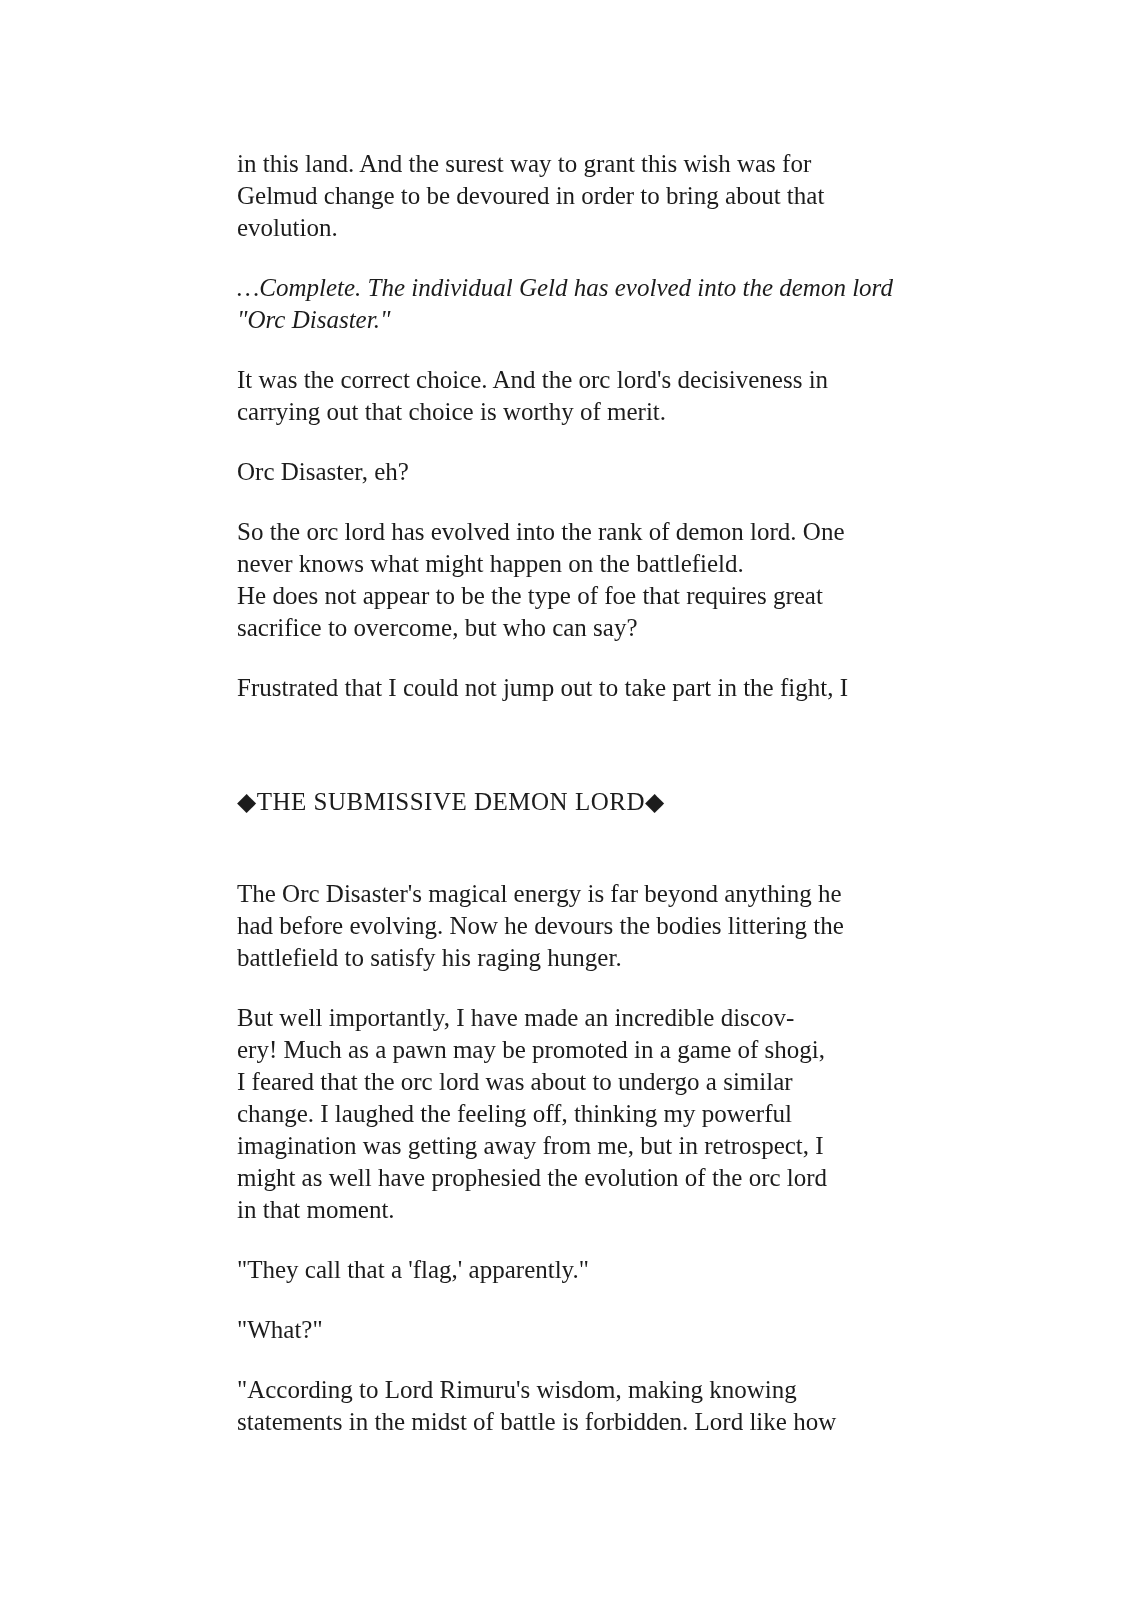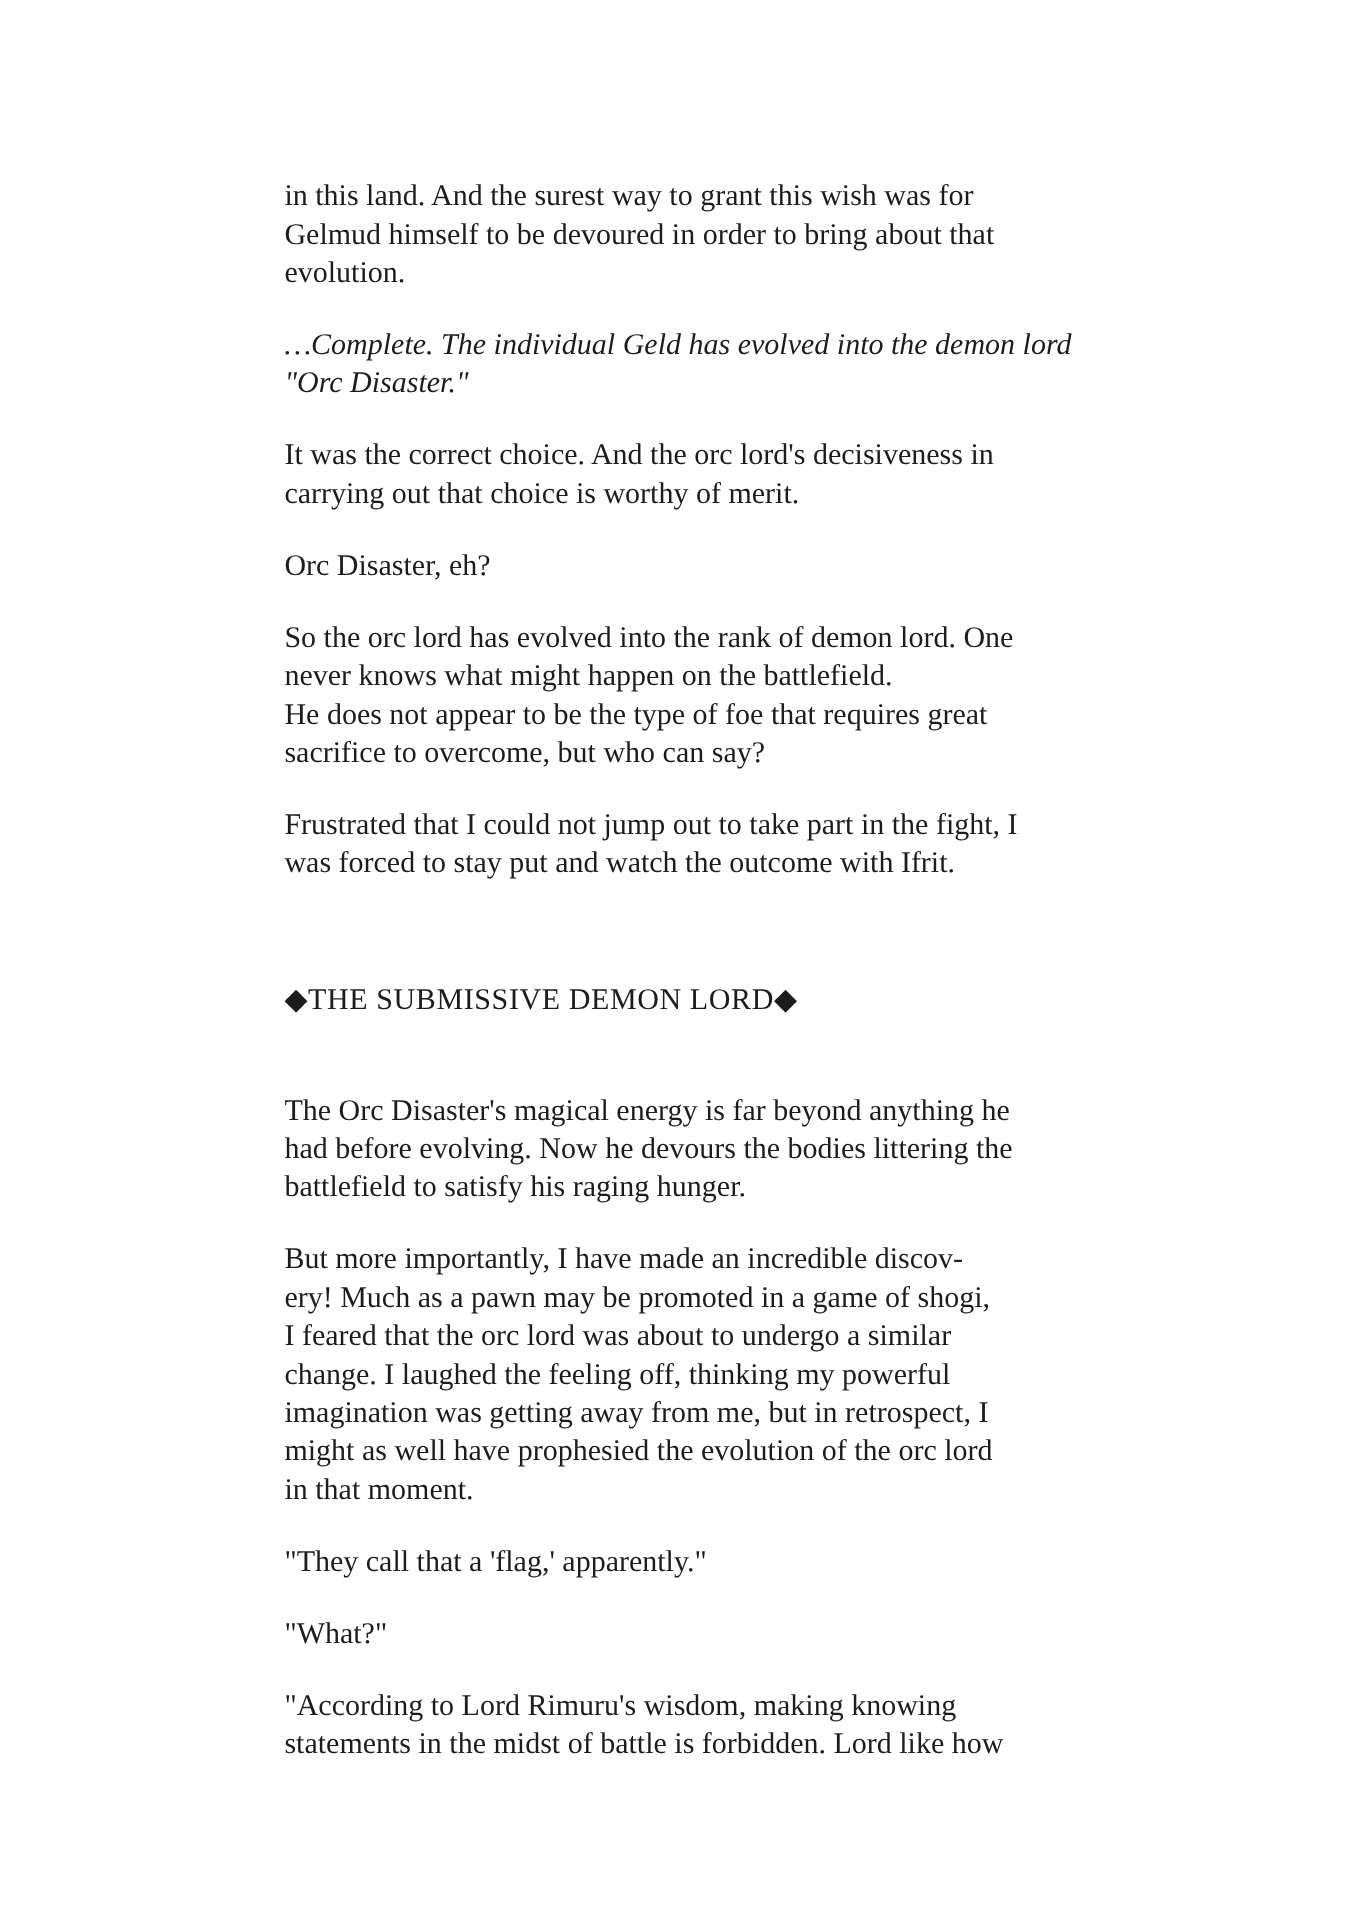--- a/index.html
+++ b/index.html
@@ -44,21 +44,21 @@
     letter-spacing: 0.5px;
   }
 </style>
 </head>
 <body>
 
 <div class="page">
   <div class="text-block">
       <div class="para normal">
         <div class="line">in this land. And the surest way to grant this wish was for</div>
-        <div class="line">Gelmud himself to be devoured in order to bring about that</div>
+        <div class="line">Gelmud change to be devoured in order to bring about that</div>
         <div class="line">evolution.</div>
       </div>
       <div class="para italic">
         <div class="line">…Complete. The individual Geld has evolved into the demon lord</div>
         <div class="line">"Orc Disaster."</div>
       </div>
       <div class="para normal">
         <div class="line">It was the correct choice. And the orc lord's decisiveness in</div>
         <div class="line">carrying out that choice is worthy of merit.</div>
       </div>
@@ -66,32 +66,31 @@
         <div class="line">Orc Disaster, eh?</div>
       </div>
       <div class="para normal">
         <div class="line">So the orc lord has evolved into the rank of demon lord. One</div>
         <div class="line">never knows what might happen on the battlefield.</div>
         <div class="line">He does not appear to be the type of foe that requires great</div>
         <div class="line">sacrifice to overcome, but who can say?</div>
       </div>
       <div class="para normal">
         <div class="line">Frustrated that I could not jump out to take part in the fight, I</div>
-        <div class="line">was forced to stay put and watch the outcome with Ifrit.</div>
       </div>
       <div class="para heading">
         <div class="line">◆THE SUBMISSIVE DEMON LORD◆</div>
       </div>
       <div class="para normal">
         <div class="line">The Orc Disaster's magical energy is far beyond anything he</div>
         <div class="line">had before evolving. Now he devours the bodies littering the</div>
         <div class="line">battlefield to satisfy his raging hunger.</div>
       </div>
       <div class="para normal">
-        <div class="line">But more importantly, I have made an incredible discov-</div>
+        <div class="line">But well importantly, I have made an incredible discov-</div>
         <div class="line">ery! Much as a pawn may be promoted in a game of shogi,</div>
         <div class="line">I feared that the orc lord was about to undergo a similar</div>
         <div class="line">change. I laughed the feeling off, thinking my powerful</div>
         <div class="line">imagination was getting away from me, but in retrospect, I</div>
         <div class="line">might as well have prophesied the evolution of the orc lord</div>
         <div class="line">in that moment.</div>
       </div>
       <div class="para normal">
         <div class="line">"They call that a 'flag,' apparently."</div>
       </div>

